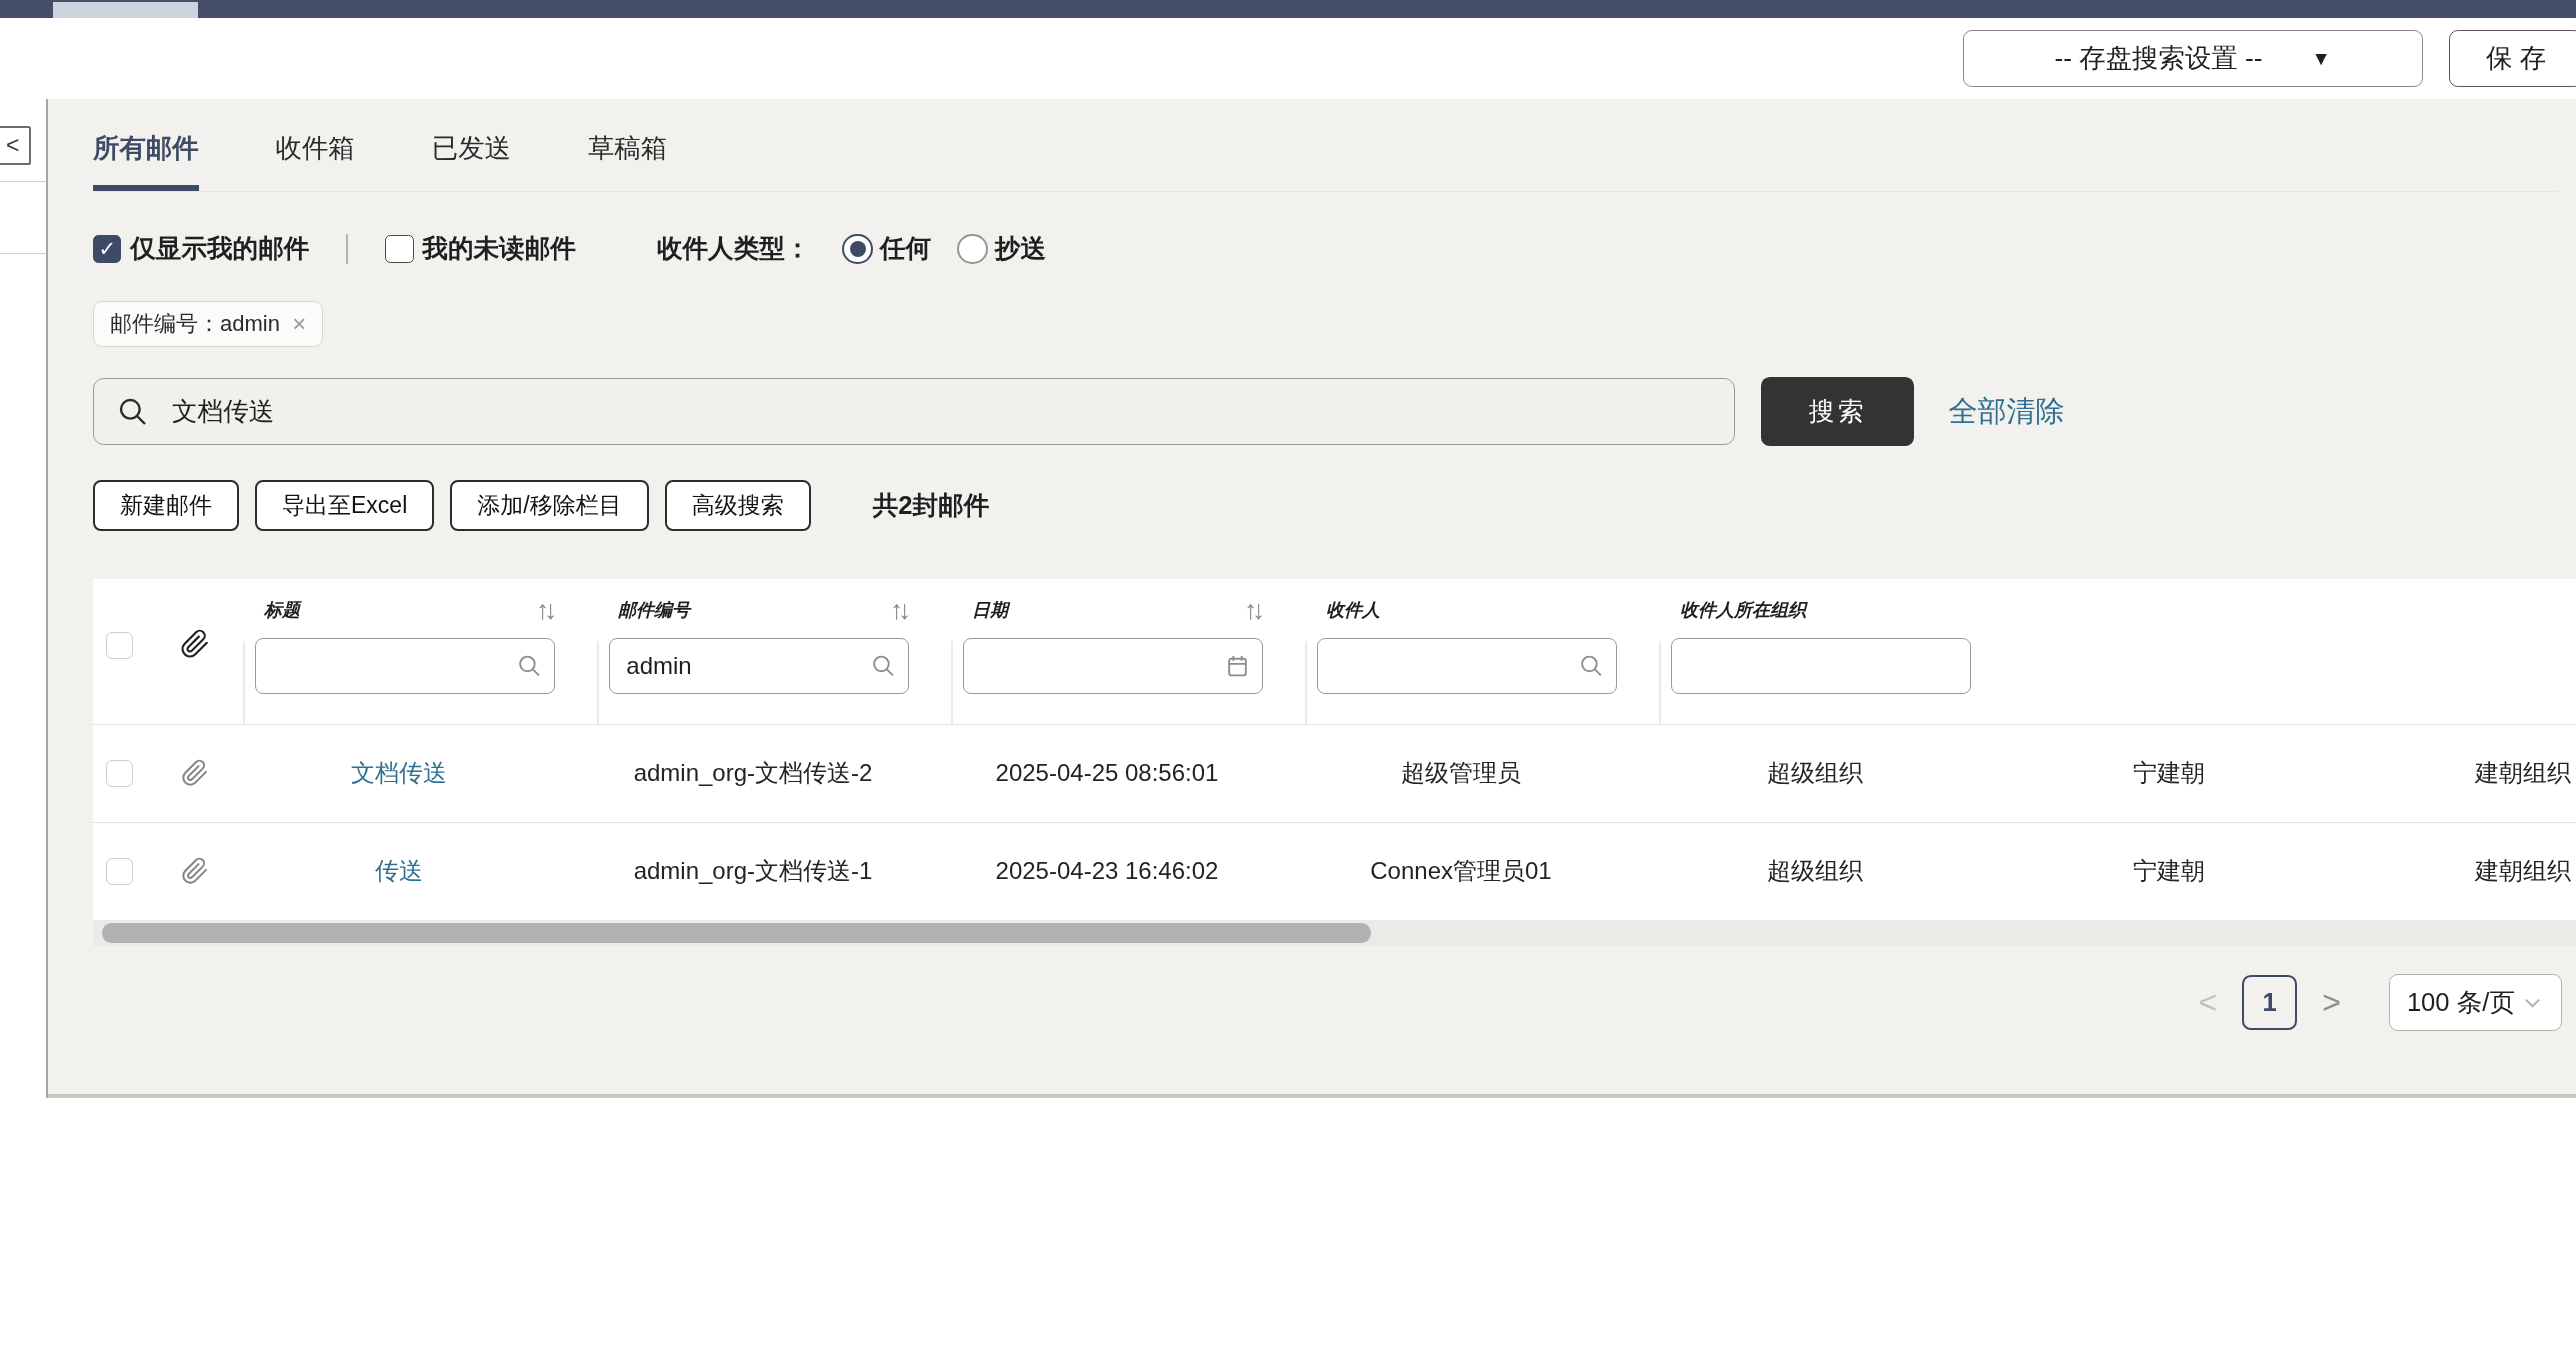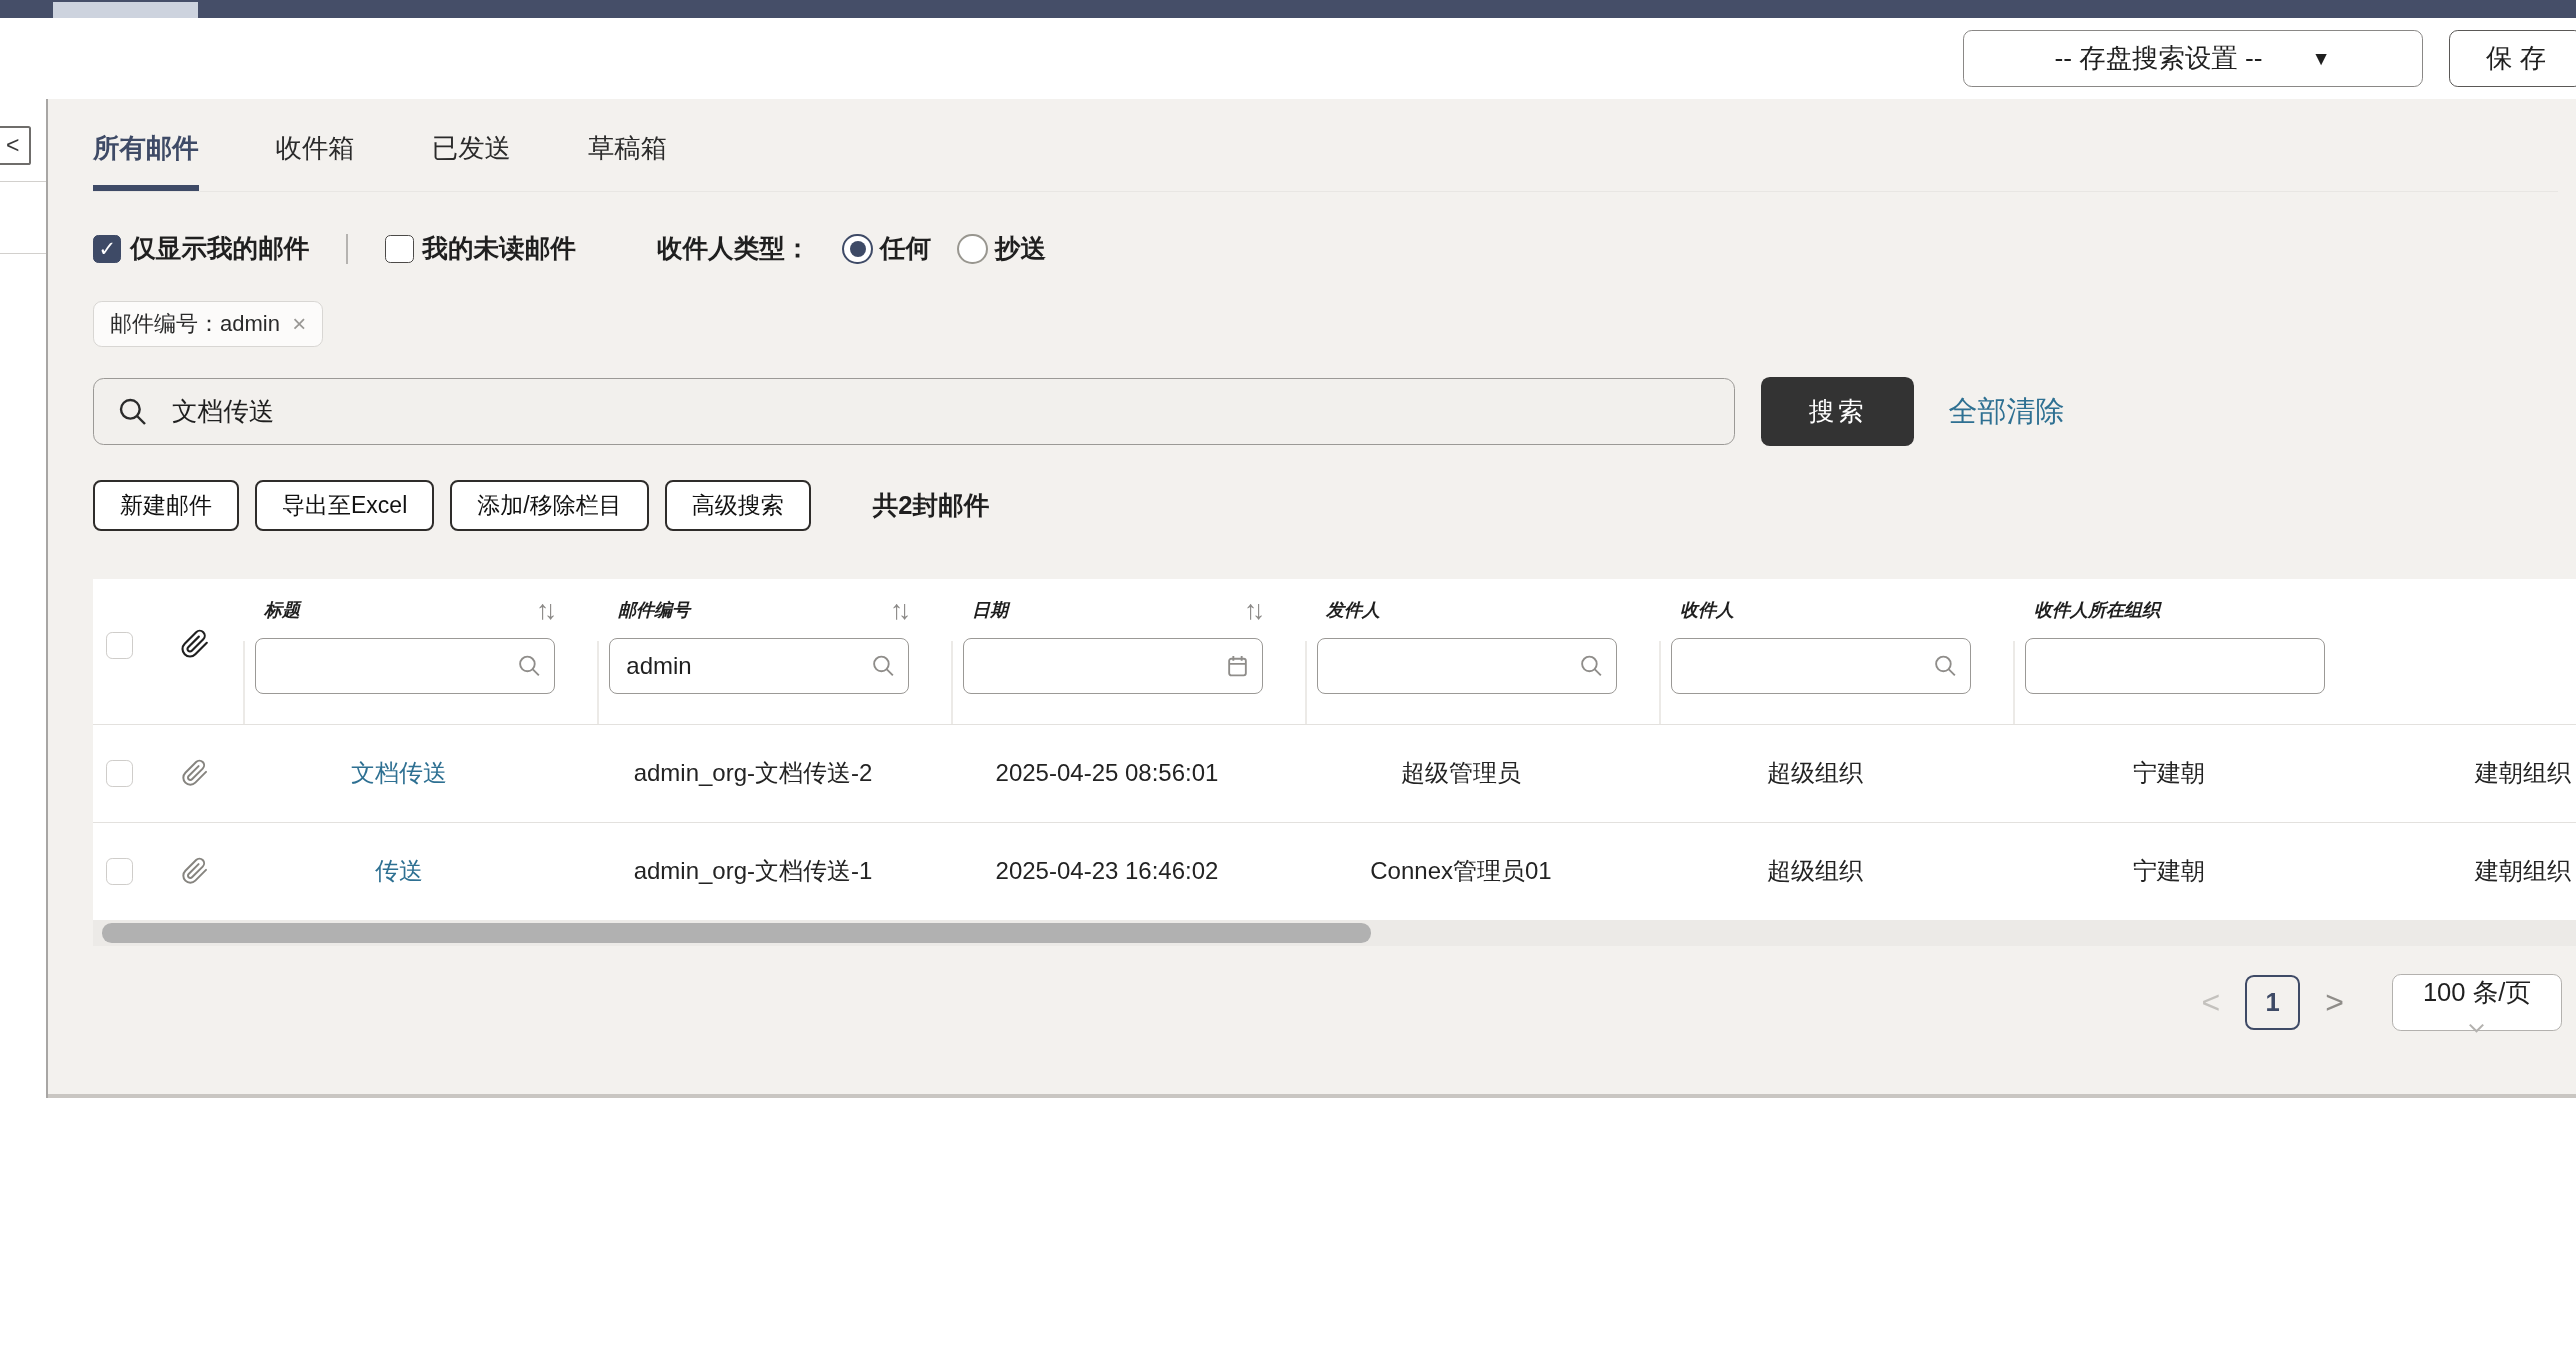--- a/index.html
+++ b/index.html
@@ -98,22 +98,22 @@
 
   .hscroll{height:26.4px;background:#eceae7;position:relative;}
   .hscroll-thumb{position:absolute;left:8.8px;top:3.5px;width:1269px;height:19.4px;border-radius:9.7px;background:#b1b1b1;cursor:grab;}
 
   
   .pagination{margin-top:28px;display:flex;align-items:center;justify-content:flex-end;padding-right:14px;gap:25px;}
   .pg-prev{color:#c3c1bd;font-size:32px;cursor:default;}
   .pg-next{color:#8f8d89;font-size:32px;cursor:pointer;}
   .pg-page{width:51px;height:51px;border:2.6px solid #3e4a66;border-radius:8.8px;color:#3e4a66;
     font-size:25.6px;font-weight:700;display:flex;align-items:center;justify-content:center;cursor:pointer;}
-  .pg-size{margin-left:23px;height:55px;padding:0 30px;border:1.8px solid #b3b1ae;border-radius:8.8px;
-    background:#fff;display:flex;align-items:center;gap:6px;font-size:25.6px;cursor:pointer;flex-direction:column;}
+  .pg-size{margin-left:23px;height:55px;padding:0 17px;border:1.8px solid #b3b1ae;border-radius:8.8px;
+    background:#fff;display:flex;align-items:center;gap:6px;font-size:25.6px;cursor:pointer;}
   svg{display:block;}
 </style>
 </head>
 <body>
 
 <div class="viewport">
 
   <div class="topbar">
     <div class="topbar-segment"></div>
   </div>
@@ -253,34 +253,20 @@
                 <svg width="25" height="25" viewBox="0 0 24 24" fill="none" stroke="#8f8d8a" stroke-width="1.8">
                   <rect x="4" y="5" width="16" height="16" rx="2"></rect>
                   <line x1="8" y1="2.5" x2="8" y2="7"></line>
                     <line x1="16" y1="2.5" x2="16" y2="7"></line>
                     <line x1="4" y1="10" x2="20" y2="10"></line>
                 </svg>
               </span>
             </div>
           </div>
 
-          <div class="hcell sep">
-            <div class="h-label-row">
-              <span class="h-label">发件人</span>
-            </div>
-            <div class="finput">
-              <input value="" style="">
-              <span class="ficon">
-                <svg width="25" height="25" viewBox="0 0 24 24" fill="none" stroke="#8f8d8a" stroke-width="1.8">
-                    <circle cx="10" cy="10" r="7"></circle>
-                    <line x1="15.2" y1="15.2" x2="21" y2="21"></line>
-                  </svg>
-              </span>
-            </div>
-          </div>
 
 
           <div class="hcell sep">
             <div class="h-label-row">
               <span class="h-label">收件人</span>
             </div>
             <div class="finput">
               <input value="" style="">
               <span class="ficon">
                 <svg width="25" height="25" viewBox="0 0 24 24" fill="none" stroke="#8f8d8a" stroke-width="1.8">

